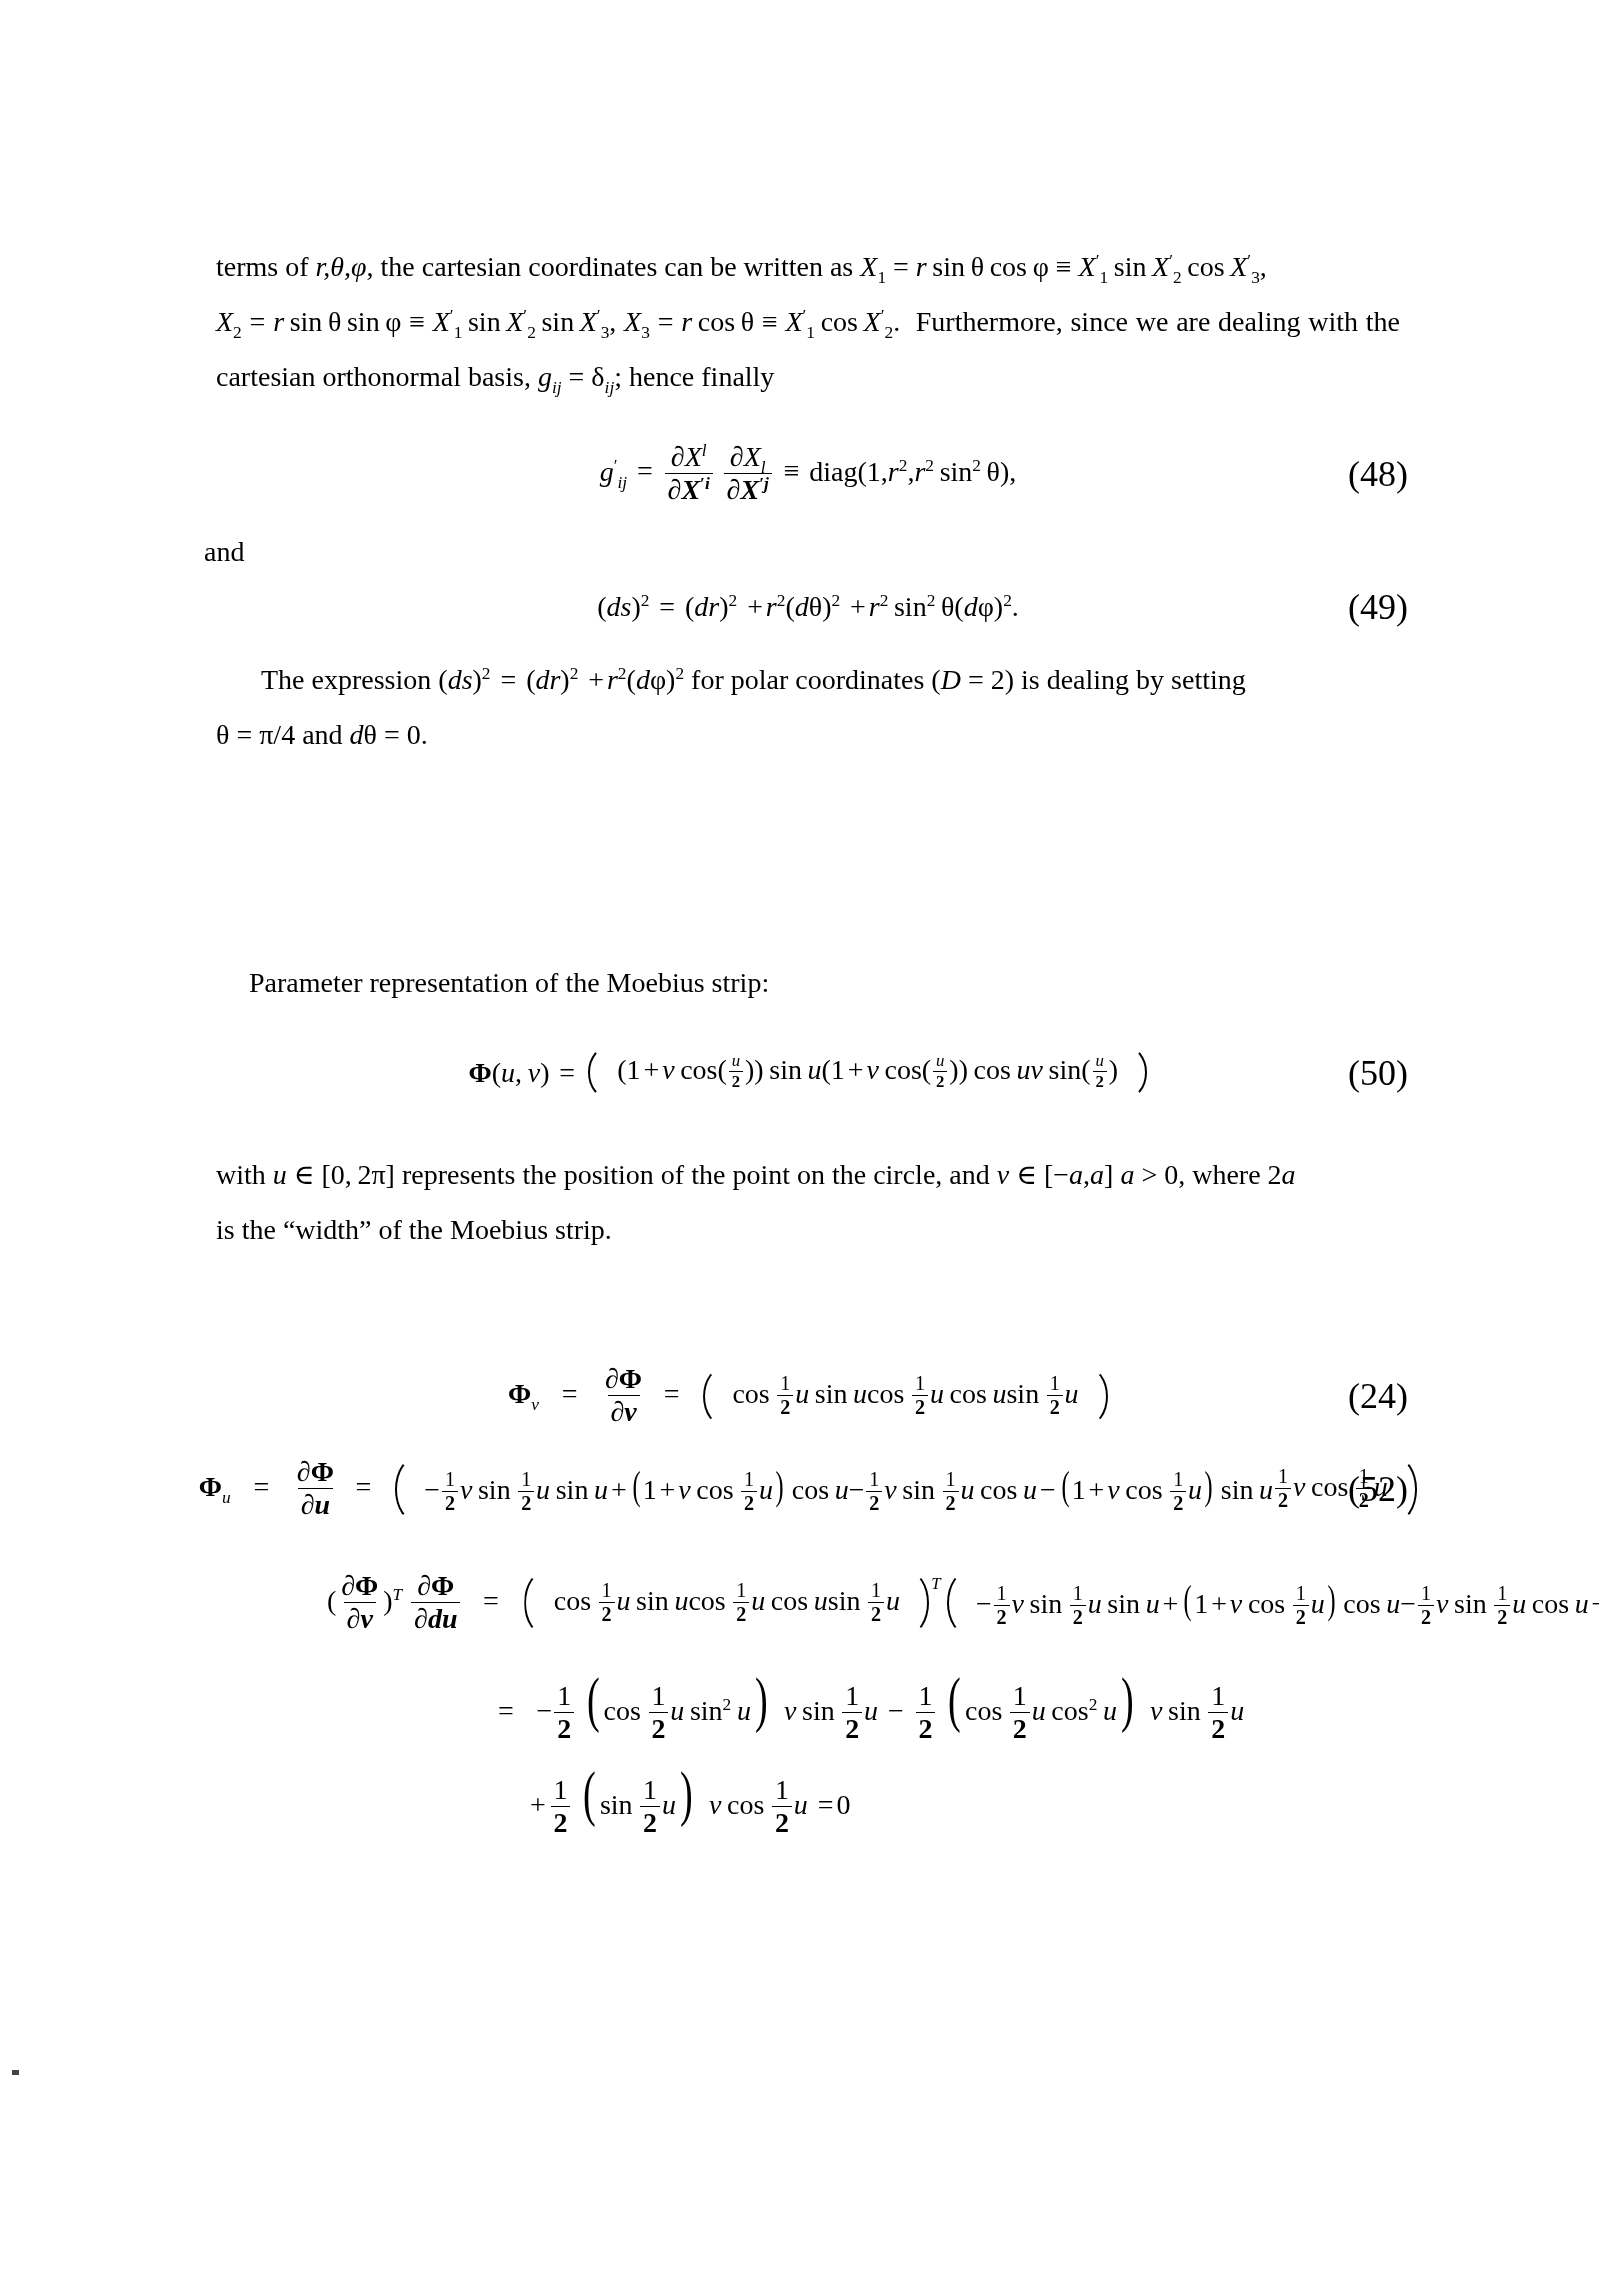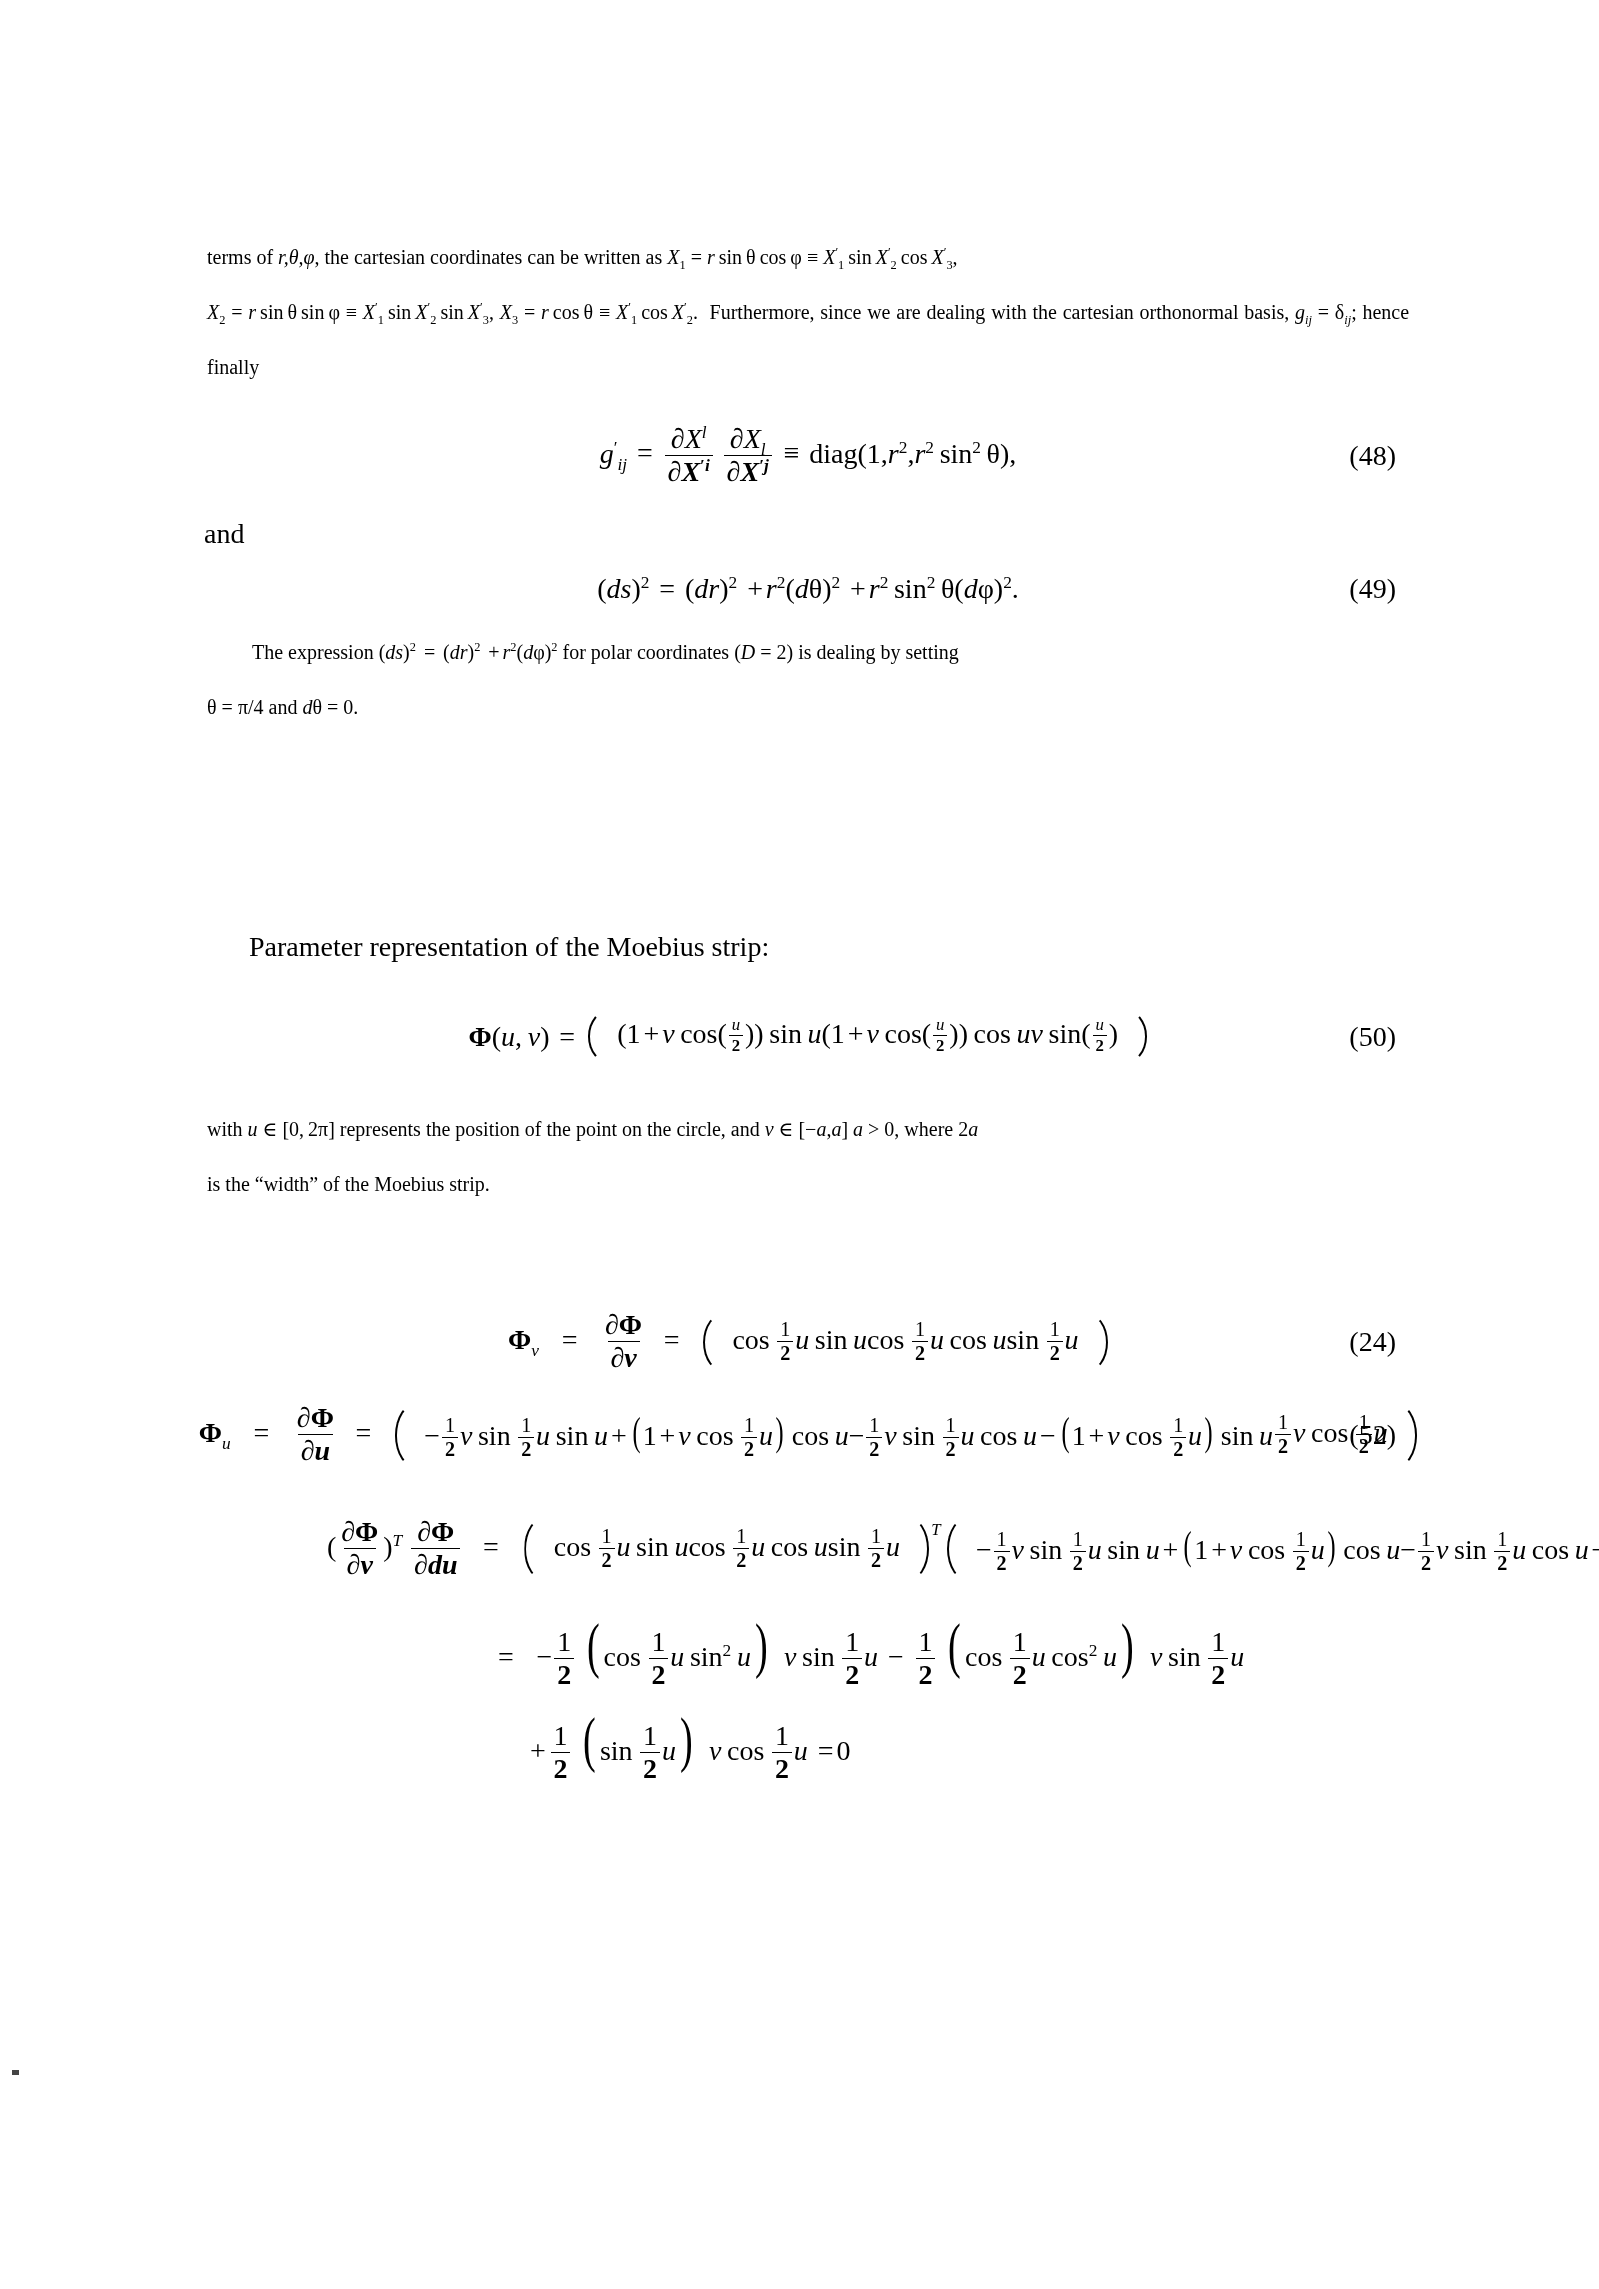--- a/index.html
+++ b/index.html
@@ -24,25 +24,25 @@
   }
   .content {
     position: absolute;
     left: 204px;
     top: 227px;
     width: 1208px;
   }
 
   
   .para {
-    font-size: 20px;
+    font-size: 28px;
     line-height: 55px;
     text-align: justify;
     text-justify: inter-word;
-    margin: 3px;
+    margin: 12px;
   }
   .para.indent { text-indent: 45px; }
   .plain { margin: 0; font-size: 28px; line-height: 55px; }
 
   .heading-italic {
     font-style: italic;
     font-size: 26.5px;
     margin: 0;
     padding-left: 45px;
     letter-spacing: 0.2px;
@@ -63,22 +63,22 @@
   .eqline {
     position: relative;
     display: flex;
     align-items: center;
     justify-content: center;
     font-size: 28px;
     width: 100%;
   }
   .eqnum {
     position: absolute;
-    right: 16px;
-    font-size: 28px;
+    right: 4px;
+    font-size: 36px;
     font-style: normal;
   }
 
   
   .frac {
     display: inline-flex;
     flex-direction: column;
     align-items: center;
     vertical-align: middle;
     text-align: center;

